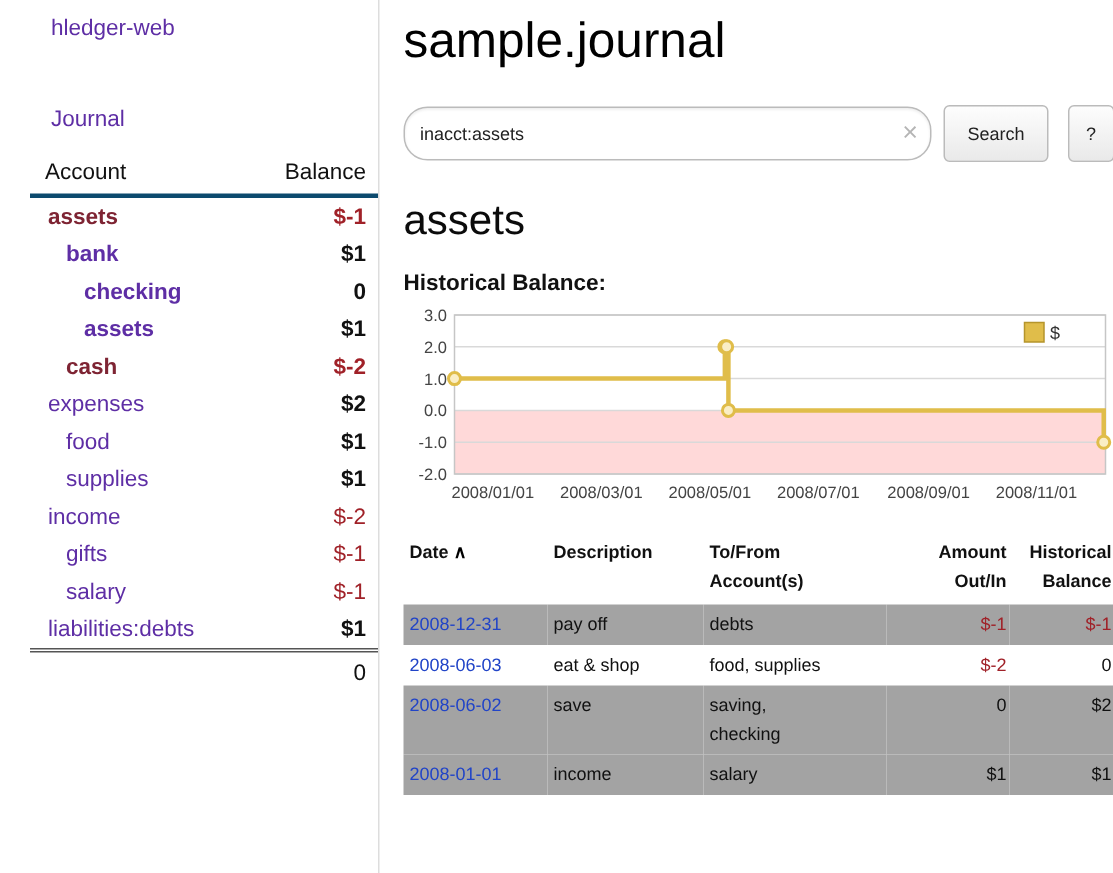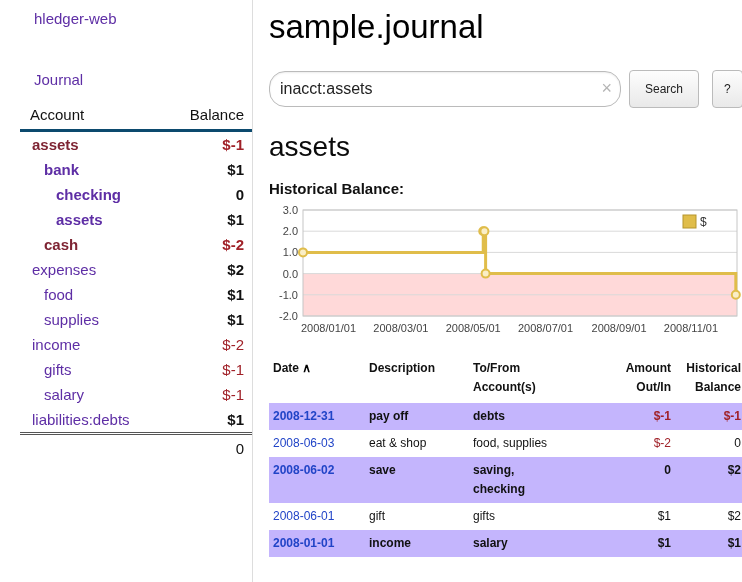--- a/index.html
+++ b/index.html
@@ -31,21 +31,21 @@
   .acct-table td.i1 { padding-left:24px; }
   .acct-table td.i2 { padding-left:36px; }
   .total-row td { border-top:3px double #555; padding:4px 8px; text-align:right; }
 
   
   .main { flex:1; padding:2px 8px 0 16px; }
   h1 { font-size:33px; font-weight:normal; margin:6px 0 0; color:#000000; }
   .searchrow { display:flex; align-items:center; margin-top:24px; }
   .searchbox { position:relative; width:352px; }
   .searchbox input {
-    width:100%; height:36px; font-size:16px; color:#222;
+    width:100%; height:36px; font-size:12px; color:#222;
     padding:6px 30px 6px 10px; border:1px solid #bbb; border-radius:16px;
     font-family:"Liberation Sans", sans-serif;
     box-shadow: inset 0 1px 2px rgba(0,0,0,0.08);
   }
   .clear { position:absolute; right:9px; top:7px; color:#b5b5b5; font-size:18px; line-height:20px; cursor:pointer; }
   .btn {
     margin-left:8px; height:38px; padding:0 15px; font-size:12px; color:#222;
     font-family:"Liberation Sans", sans-serif;
     background:linear-gradient(#fdfdfd,#e9e9e9); border:1px solid #bbb; border-radius:4px; cursor:pointer;
   }
@@ -54,21 +54,21 @@
   .chart-title { font-weight:bold; font-size:15px; margin:17px 0 5px; }
   #chart { width:474px; height:140px; }
 
   
   .reg { border-collapse:collapse; table-layout:fixed; width:100%; margin-top:15px; font-size:12px; }
   .reg th { font-weight:bold; text-align:left; vertical-align:top; padding:2px 8px 6px 4px; white-space:pre-line; line-height:19px; }
   .reg th.ar, .reg td.ar { text-align:right; padding-right:2px; }
   .reg td { padding:4px 8px 4px 4px; vertical-align:top; white-space:pre-line; line-height:19px; }
   .reg th:nth-child(1){ width:96px; } .reg th:nth-child(2){ width:104px; }
   .reg th:nth-child(3){ width:122px; } .reg th:nth-child(4){ width:82px; }
-  .reg tr.green { background:#c4b5fd;font-weight:bold; }
+  .reg tr.green { background:#a3a3a3; }
   .datelink { color:#2144c7; }
   .reg .neg { color:#a02128; }
   .sort { font-weight:bold; color:#000; }
 </style>
 </head>
 <body>
 
 <div class="page">
 
   <aside class="sidebar">
@@ -215,27 +215,20 @@
             <td class="ar">0</td>
           </tr>
           <tr class="green">
             <td><a class="datelink">2008-06-02</a></td>
             <td>save</td>
             <td>saving,
 checking</td>
             <td class="ar">0</td>
             <td class="ar">$2</td>
           </tr>
-          <tr class="">
-            <td><a class="datelink">2008-06-01</a></td>
-            <td>gift</td>
-            <td>gifts</td>
-            <td class="ar">$1</td>
-            <td class="ar">$2</td>
-          </tr>
           <tr class="green">
             <td><a class="datelink">2008-01-01</a></td>
             <td>income</td>
             <td>salary</td>
             <td class="ar">$1</td>
             <td class="ar">$1</td>
           </tr>
         </tbody>
     </table>
   </main>

